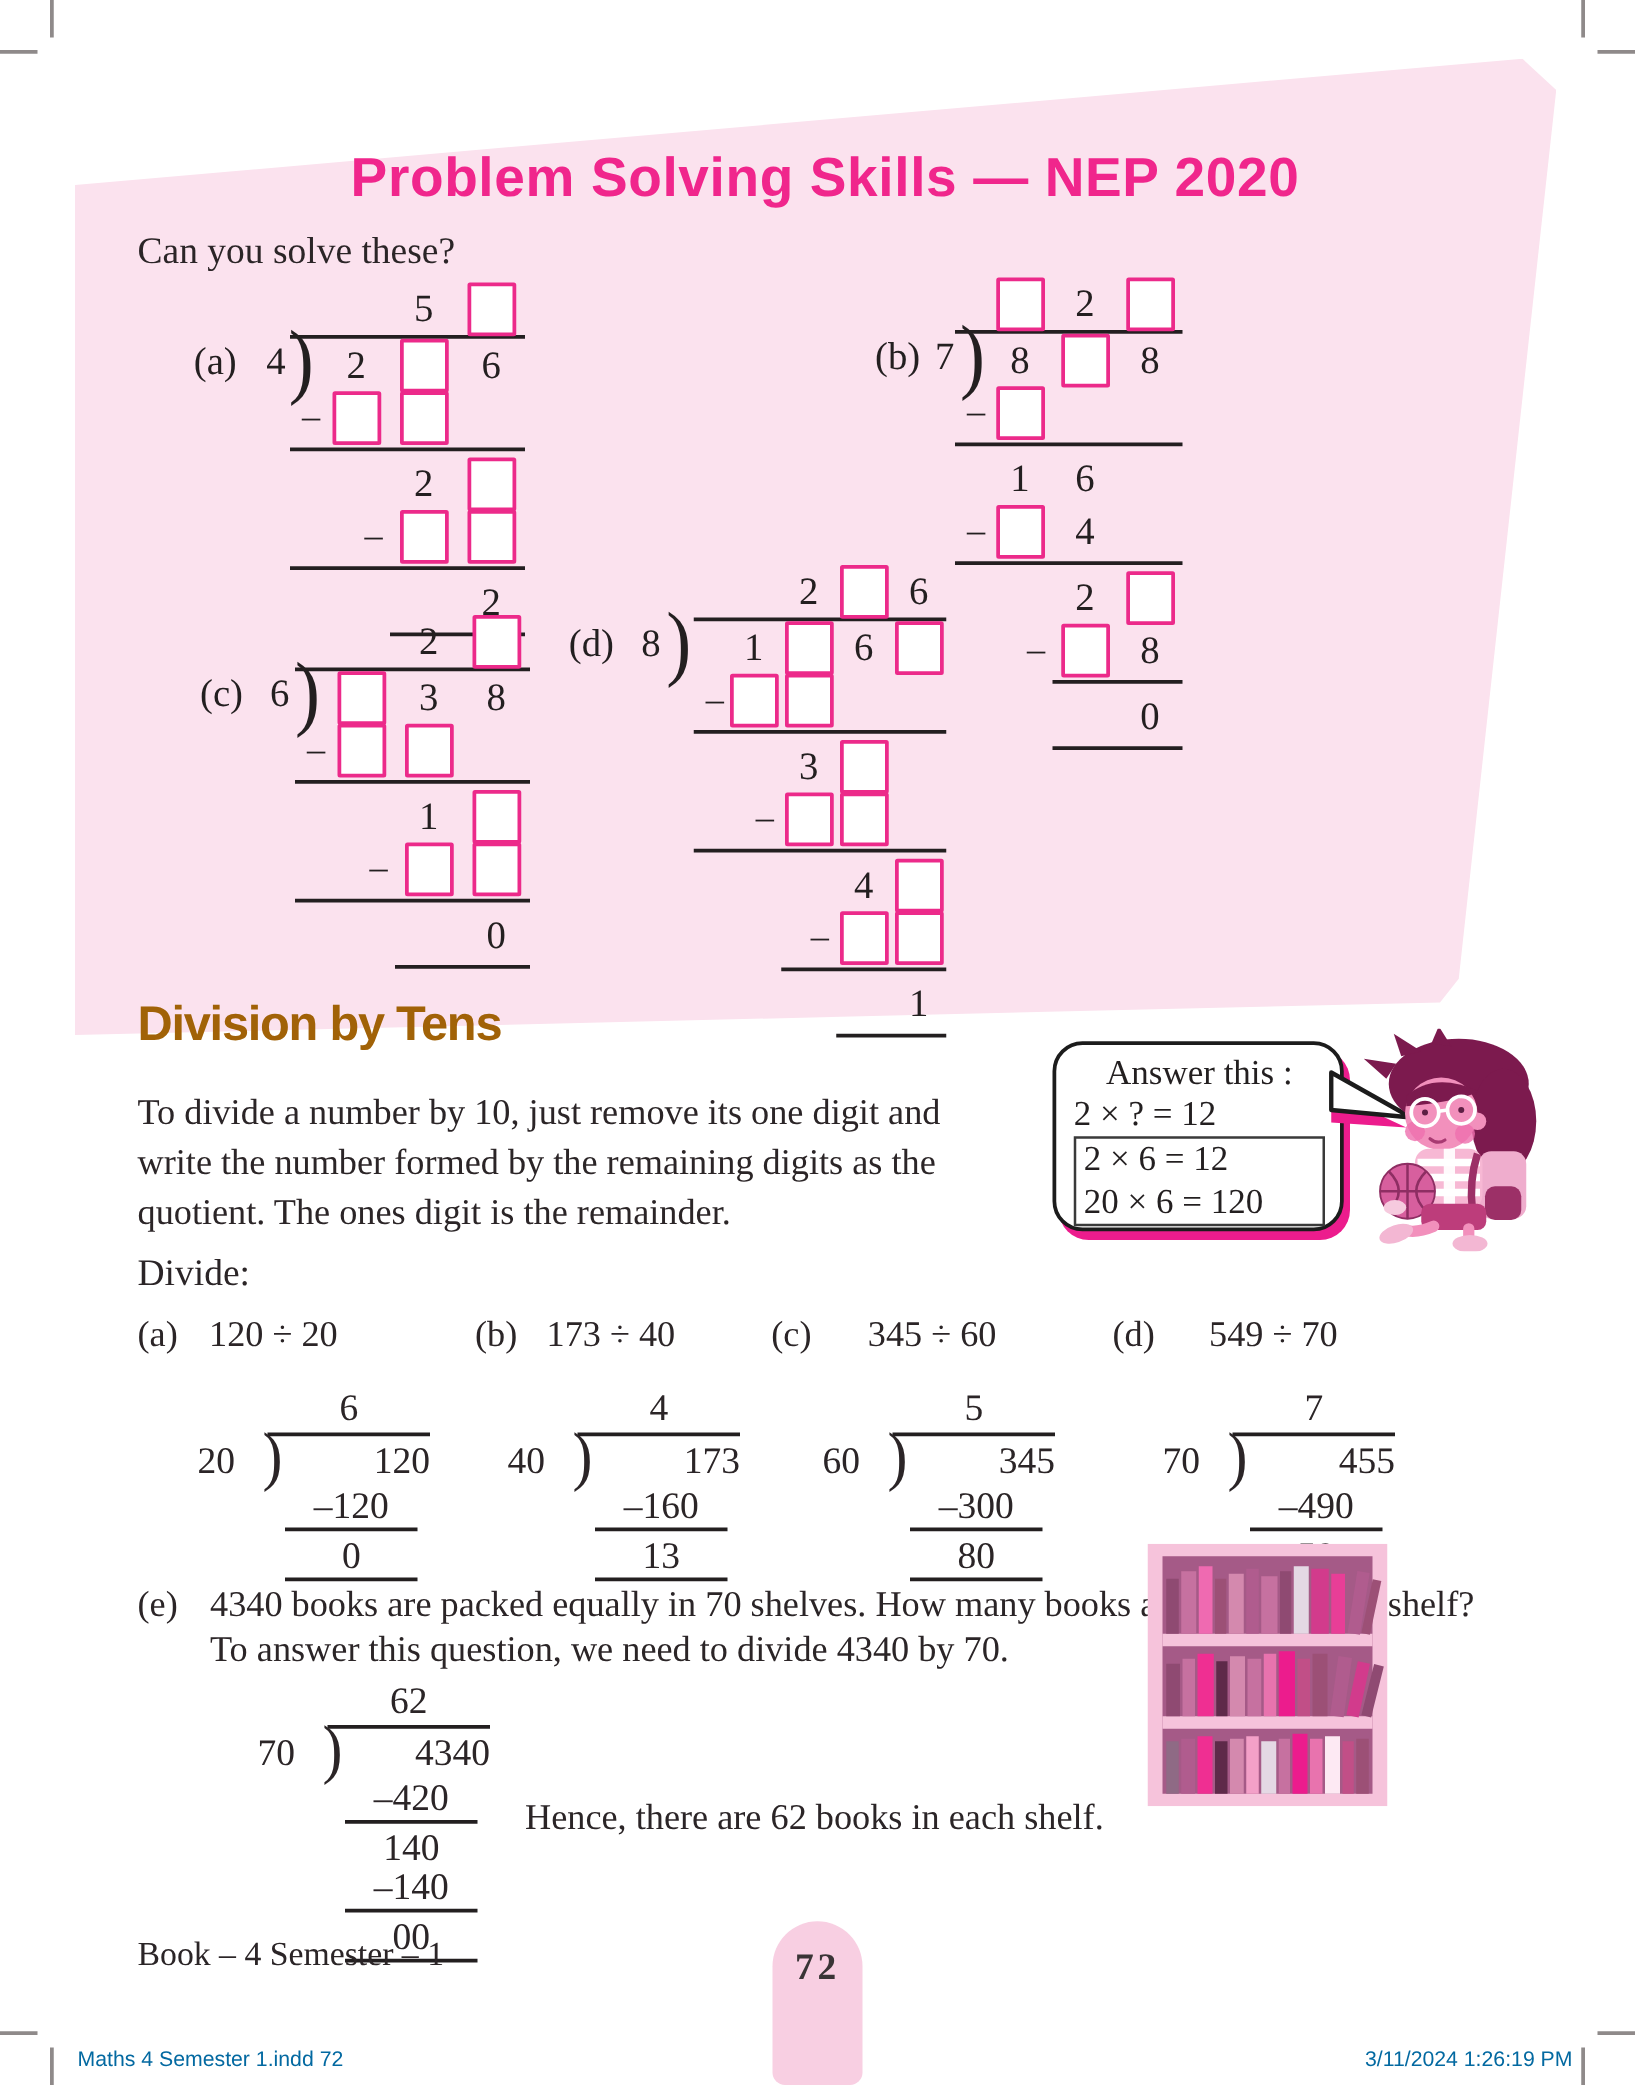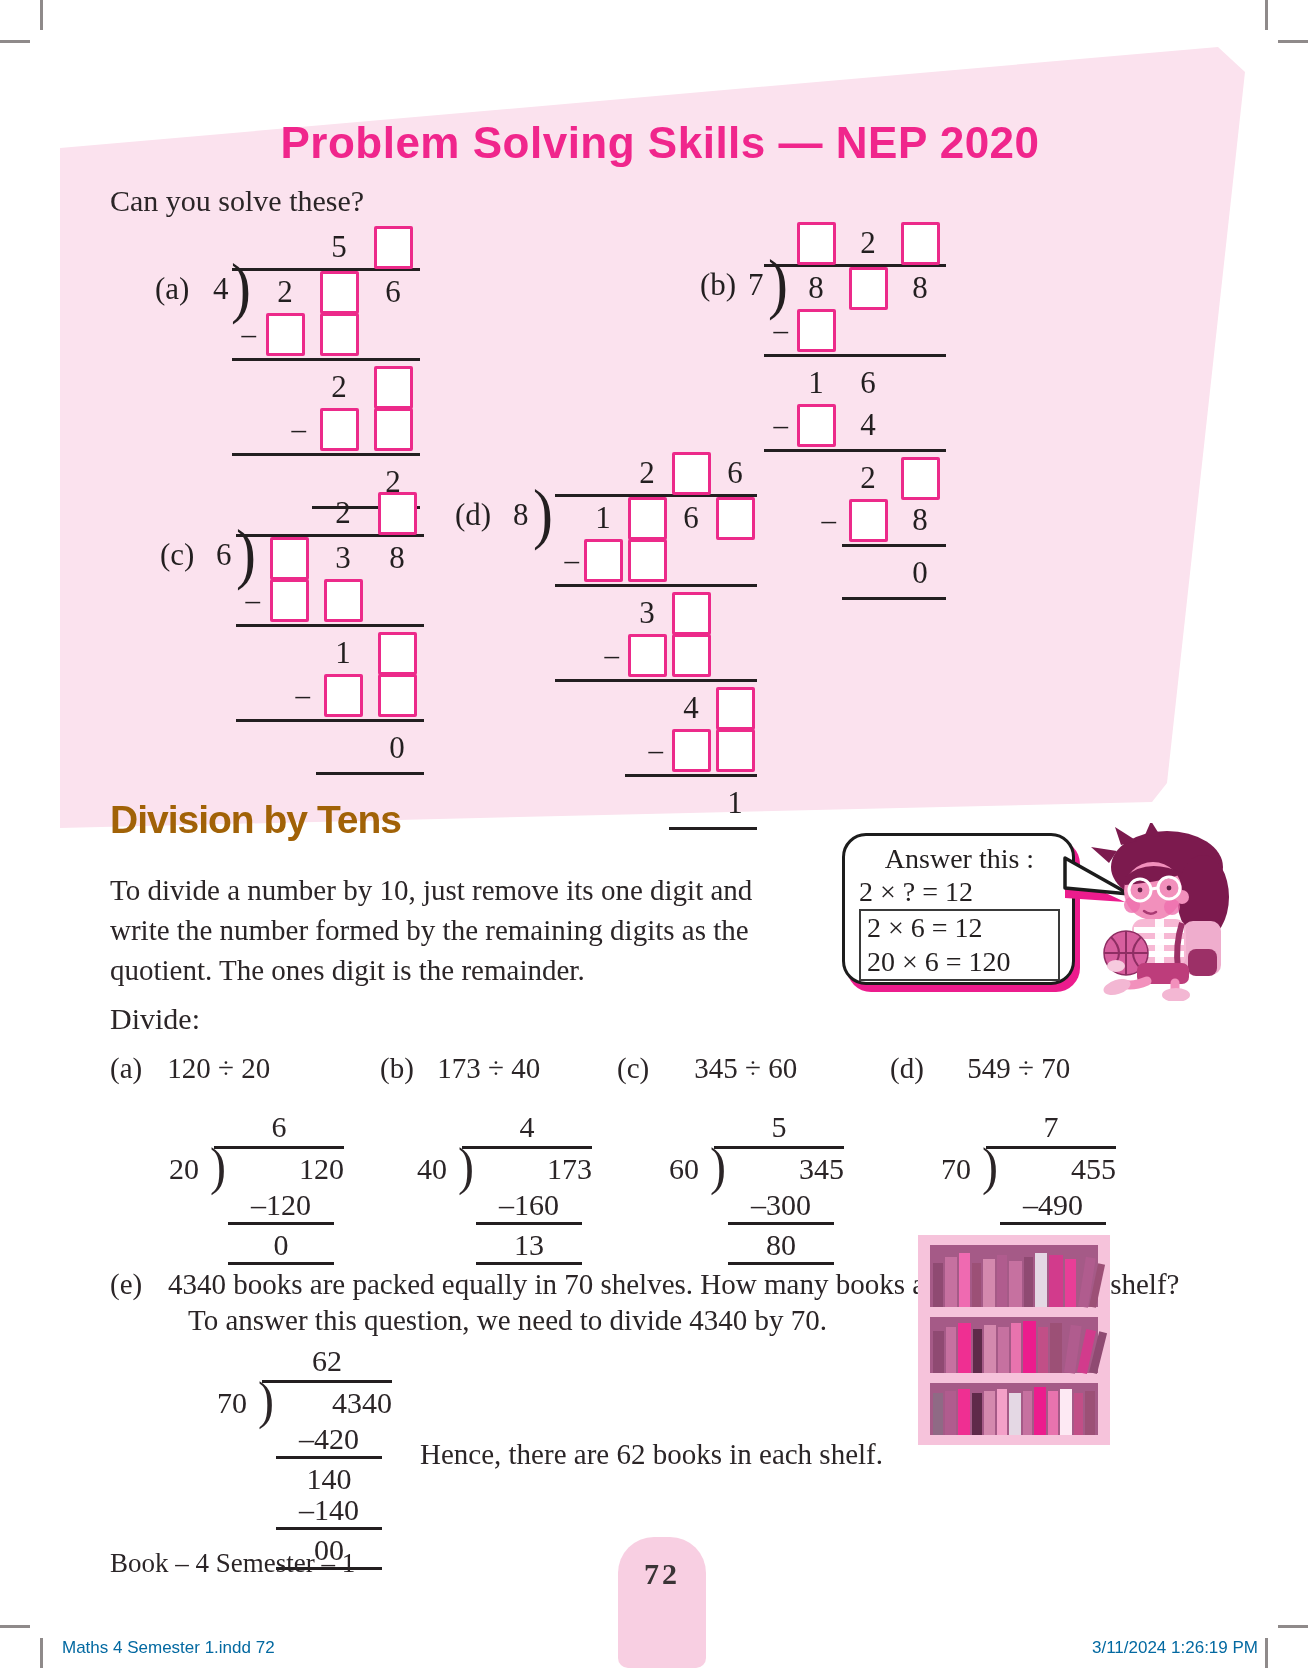--- a/index.html
+++ b/index.html
@@ -50,32 +50,32 @@
 
   
   .ditem{position:absolute;top:1052px;font-size:29px;color:#2b2527;white-space:nowrap;}
   .ditem .dl{display:inline-block;width:50px;}
 
   
   .wd{position:absolute;font-size:30px;color:#2b2527;}
   .wd-q{margin-left:56px;width:130px;height:36px;text-align:center;border-bottom:3px solid #231f20;
         display:flex;align-items:flex-end;justify-content:center;padding-bottom:2px;box-sizing:content-box;}
   .wd-main{display:flex;align-items:center;height:40px;}
-  .wd-divisor{width:52px;text-align:center;}
+  .wd-divisor{width:52px;text-align:left;}
   .wd-paren{font-size:48px;width:22px;line-height:40px;transform:translateY(-3px) scaleY(1.1);}
   .wd-dividend{width:112px;text-align:right;}
   .wd-body{margin-left:70px;width:106px;text-align:center;}
   .wd-step{height:31px;line-height:31px;}
   .wd-rule{border-top:3px solid #231f20;height:0;margin:2px 0 4px;}
 
   .eline{position:absolute;font-size:29px;color:#2b2527;white-space:nowrap;}
   .hence{position:absolute;left:420px;top:1438px;font-size:29px;color:#2b2527;}
 
   .footer-left{position:absolute;left:110px;top:1548px;font-size:27px;color:#2b2527;}
-  .page-tab{position:absolute;left:618px;top:1537px;width:88px;height:131px;background:#f8cfe2;
+  .page-tab{position:absolute;left:618px;top:1537px;width:72px;height:131px;background:#f8cfe2;
             border-radius:36px 36px 10px 10px;text-align:center;}
   .page-tab span{display:inline-block;margin-top:20px;font-size:30px;font-weight:bold;letter-spacing:3px;color:#3a3436;}
 
   .print-line{position:absolute;top:1638px;font-family:"Liberation Sans",sans-serif;font-size:17px;color:#0369a1;}
 </style>
 </head>
 <body>
 
 <div class="crop" style="left:40px;top:0;width:3px;height:30px;"></div>
 <div class="crop" style="left:0;top:40px;width:30px;height:3px;"></div>
@@ -518,21 +518,21 @@
     <div class="wd-body">
       <div class="wd-step">–490</div>
       <div class="wd-rule"></div>
       <div class="wd-step">59</div>
       <div class="wd-rule"></div>
     </div>
   </div>
 
 <div class="eline" style="left:110px;top:1268px;">(e)</div>
 <div class="eline" style="left:168px;top:1268px;">4340 books are packed equally in 70 shelves. How many books are there in each shelf?</div>
-<div class="eline" style="left:168px;top:1304px;margin-left:20px;">To answer this question, we need to divide 4340 by 70.</div>
+<div class="eline" style="left:168px;top:1304px;">To answer this question, we need to divide 4340 by 70.</div>
 
 <div class="wd" style="left:206px;top:1342px;">
     <div class="wd-q">62</div>
     <div class="wd-main">
       <span class="wd-divisor">70</span>
       <span class="wd-paren">)</span>
       <span class="wd-dividend">4340</span>
     </div>
     <div class="wd-body">
       <div class="wd-step">–420</div>

